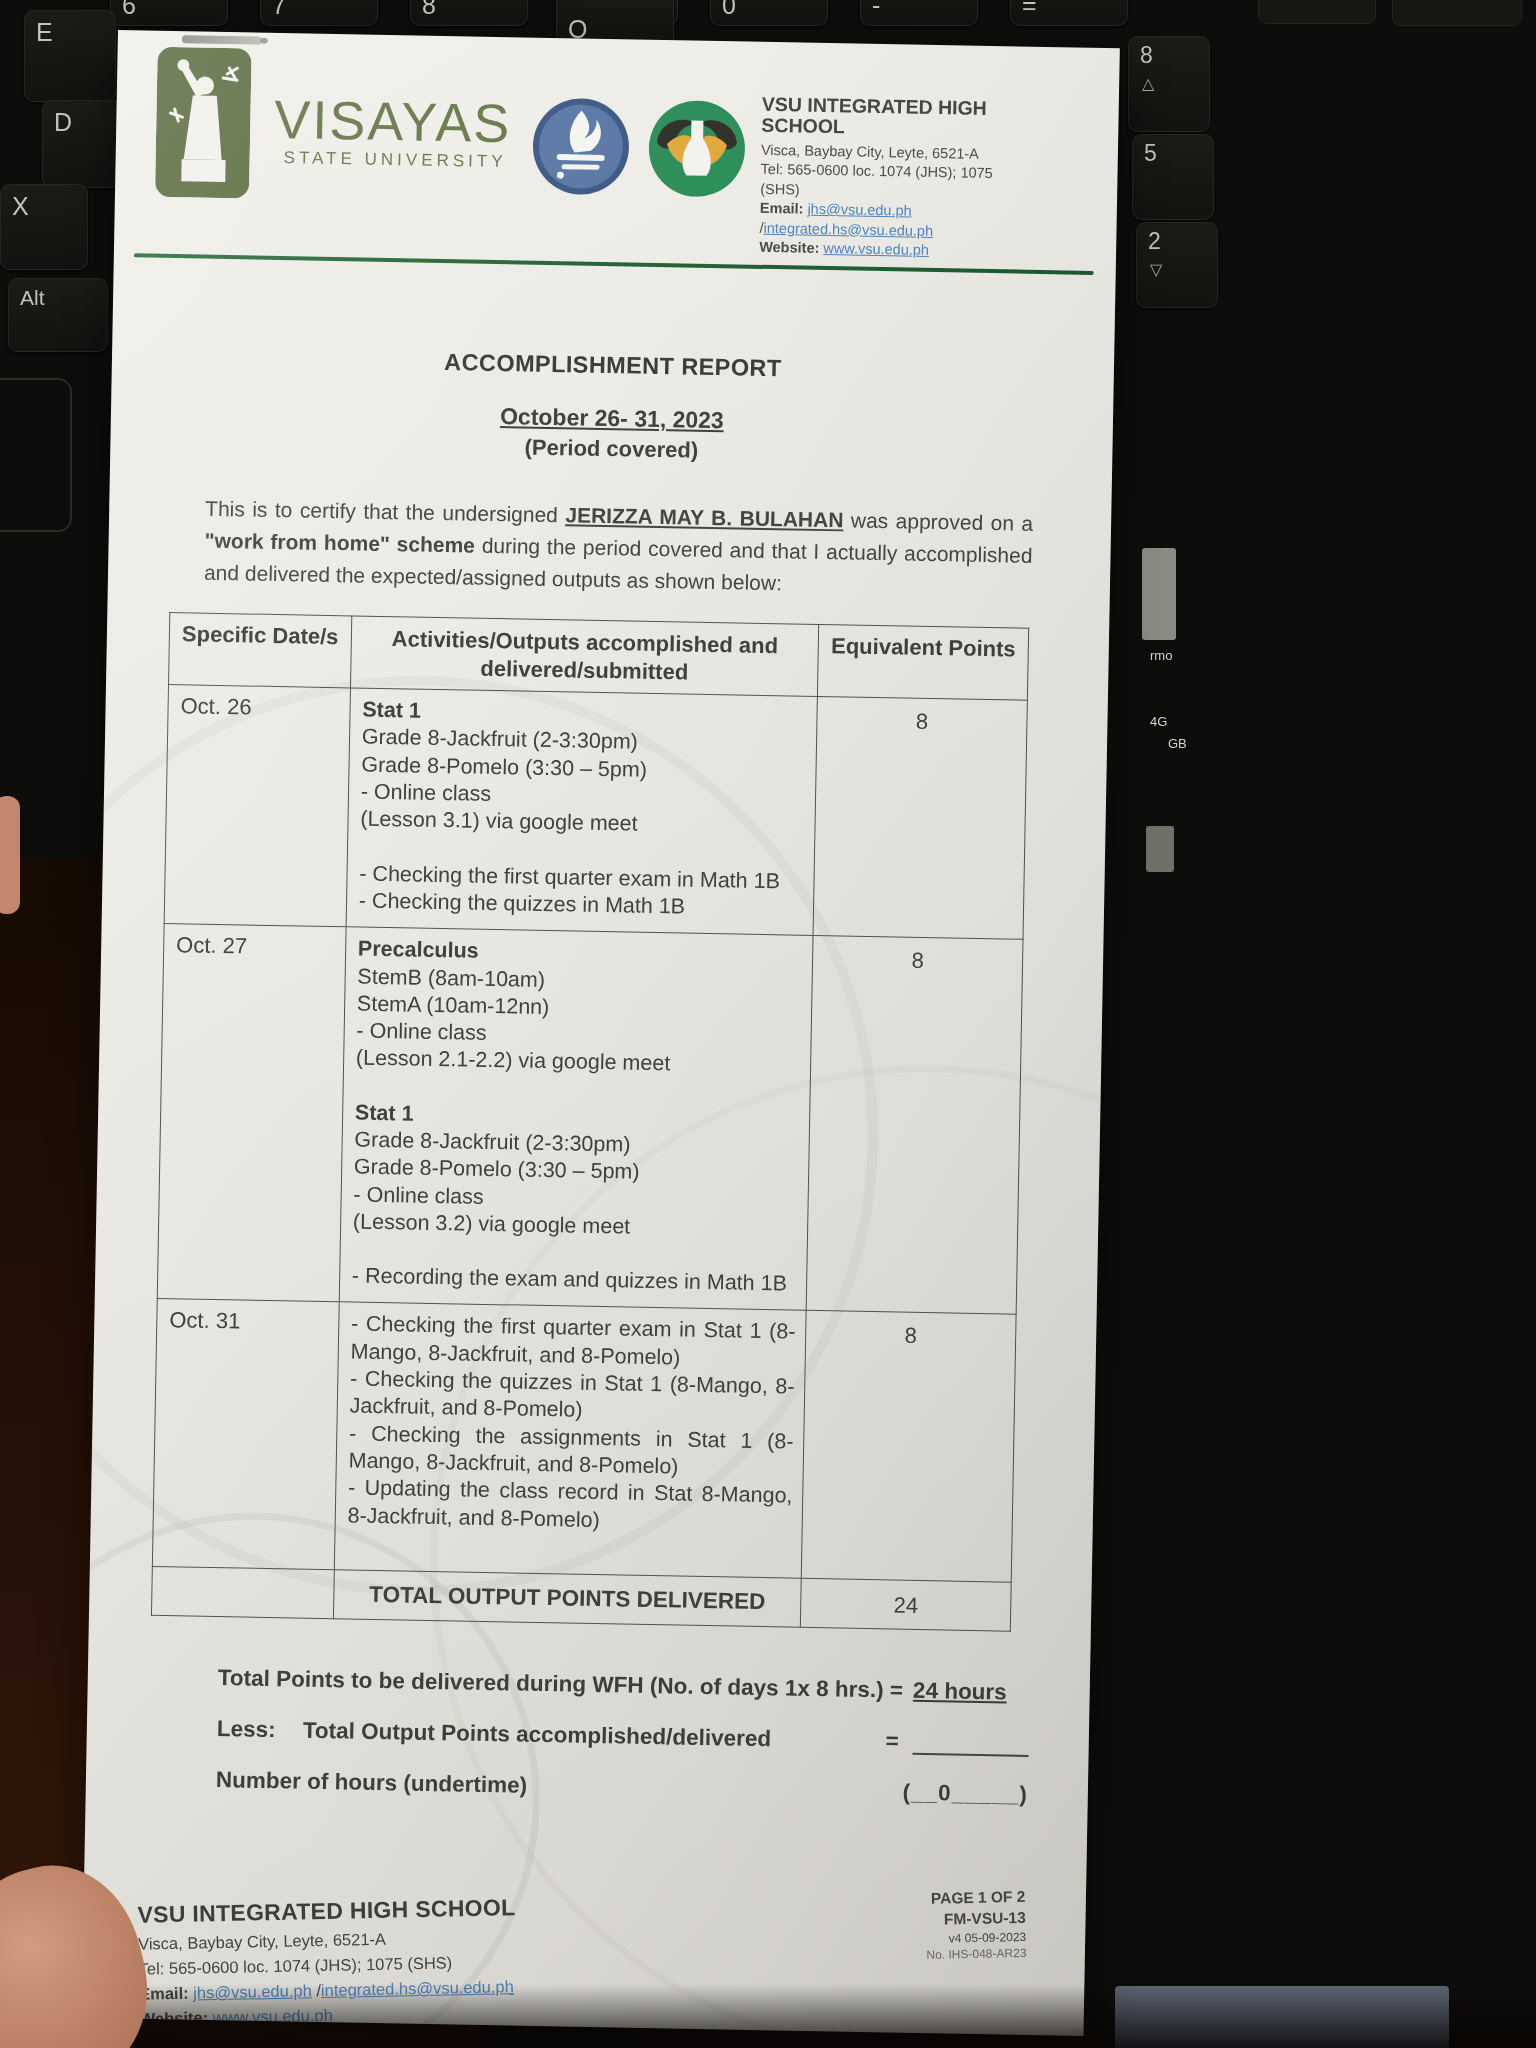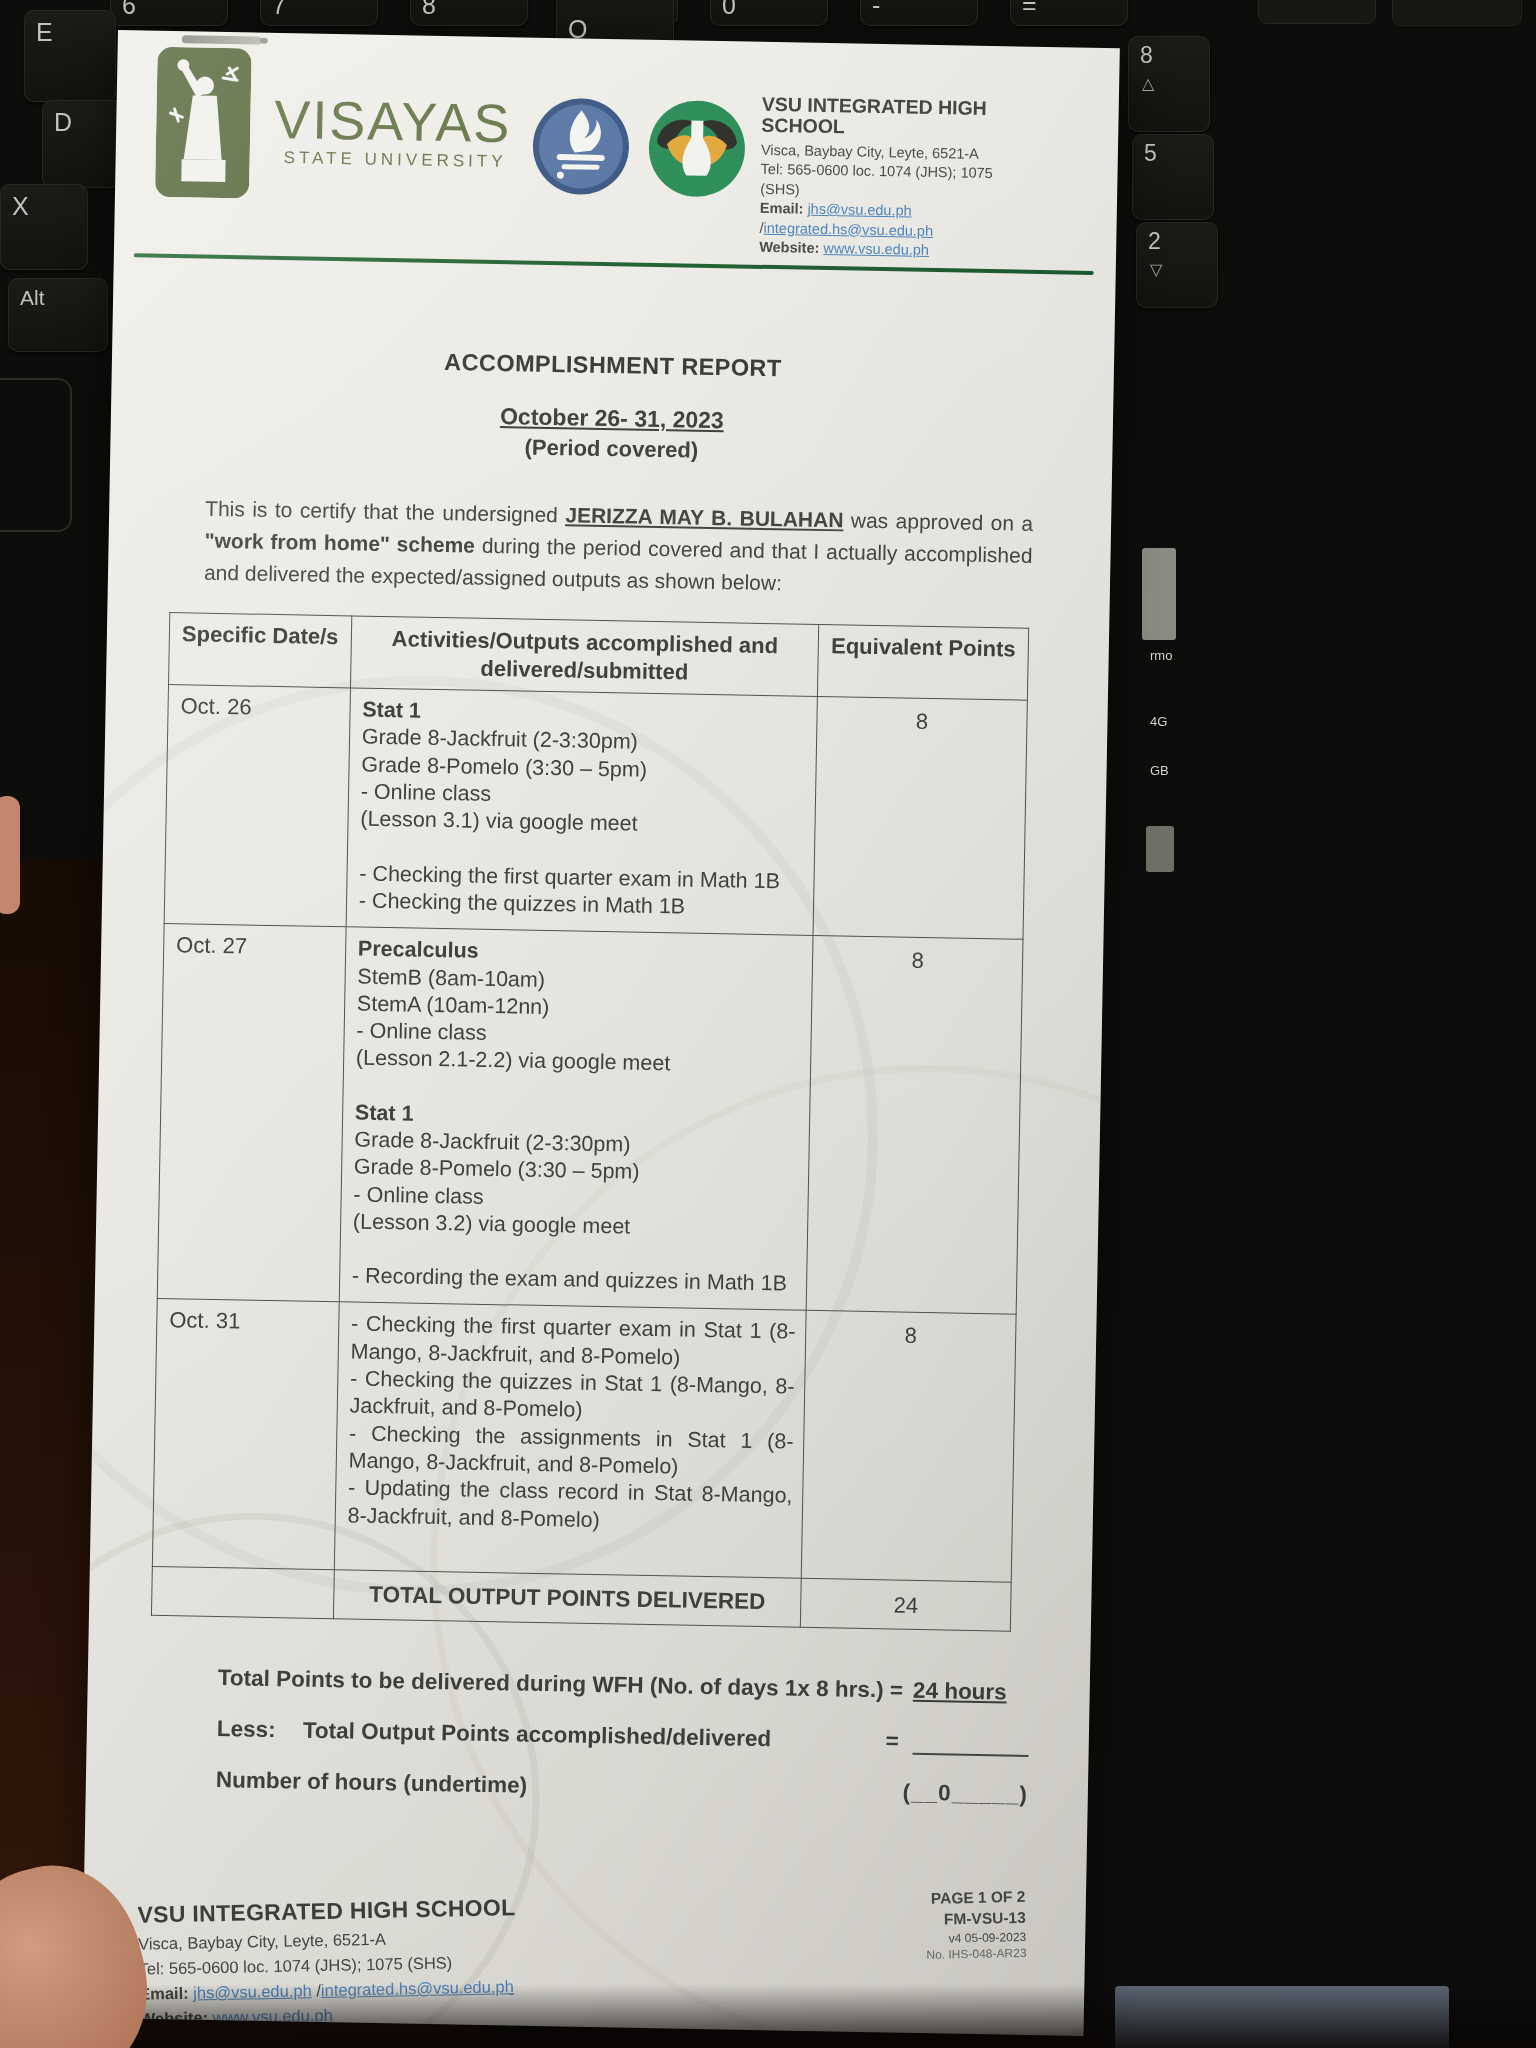--- a/index.html
+++ b/index.html
@@ -175,21 +175,21 @@
         <span class="kcap" data-name="key-label">2</span>
         <span class="karrow" data-name="key-arrow-glyph">▽</span>
       </div>
     </div>
 
   <div class="thumb" data-name="phone-edge-thumbnail" style="left:1142px;top:548px;width:34px;height:92px;"></div>
   <div class="thumb2" data-name="phone-edge-thumbnail" style="left:1146px;top:826px;width:28px;height:46px;"></div>
   <div data-name="phone-edge-artifacts">
       <div class="edgeLabel" data-name="edge-label" style="top: 648px; text-align: center;">rmo</div>
       <div class="edgeLabel" data-name="edge-label" style="top: 714px;">4G</div>
-      <div class="edgeLabel" data-name="edge-label" style="top: 763px;">GB</div>
+      <div class="edgeLabel" data-name="edge-label" style="top: 736px; margin-left: 18px;">GB</div>
     </div>
 
   <div class="desk-left" data-name="desk-surface"></div>
   <div class="desk-bottom" data-name="desk-surface"></div>
   <div class="finger-side" data-name="finger"></div>
   <div class="slate" data-name="slate-panel"></div>
 
   <div class="paper" data-name="document-paper">
     <div class="wm wm1" data-name="watermark-circle"></div>
     <div class="wm wm2" data-name="watermark-circle"></div>

